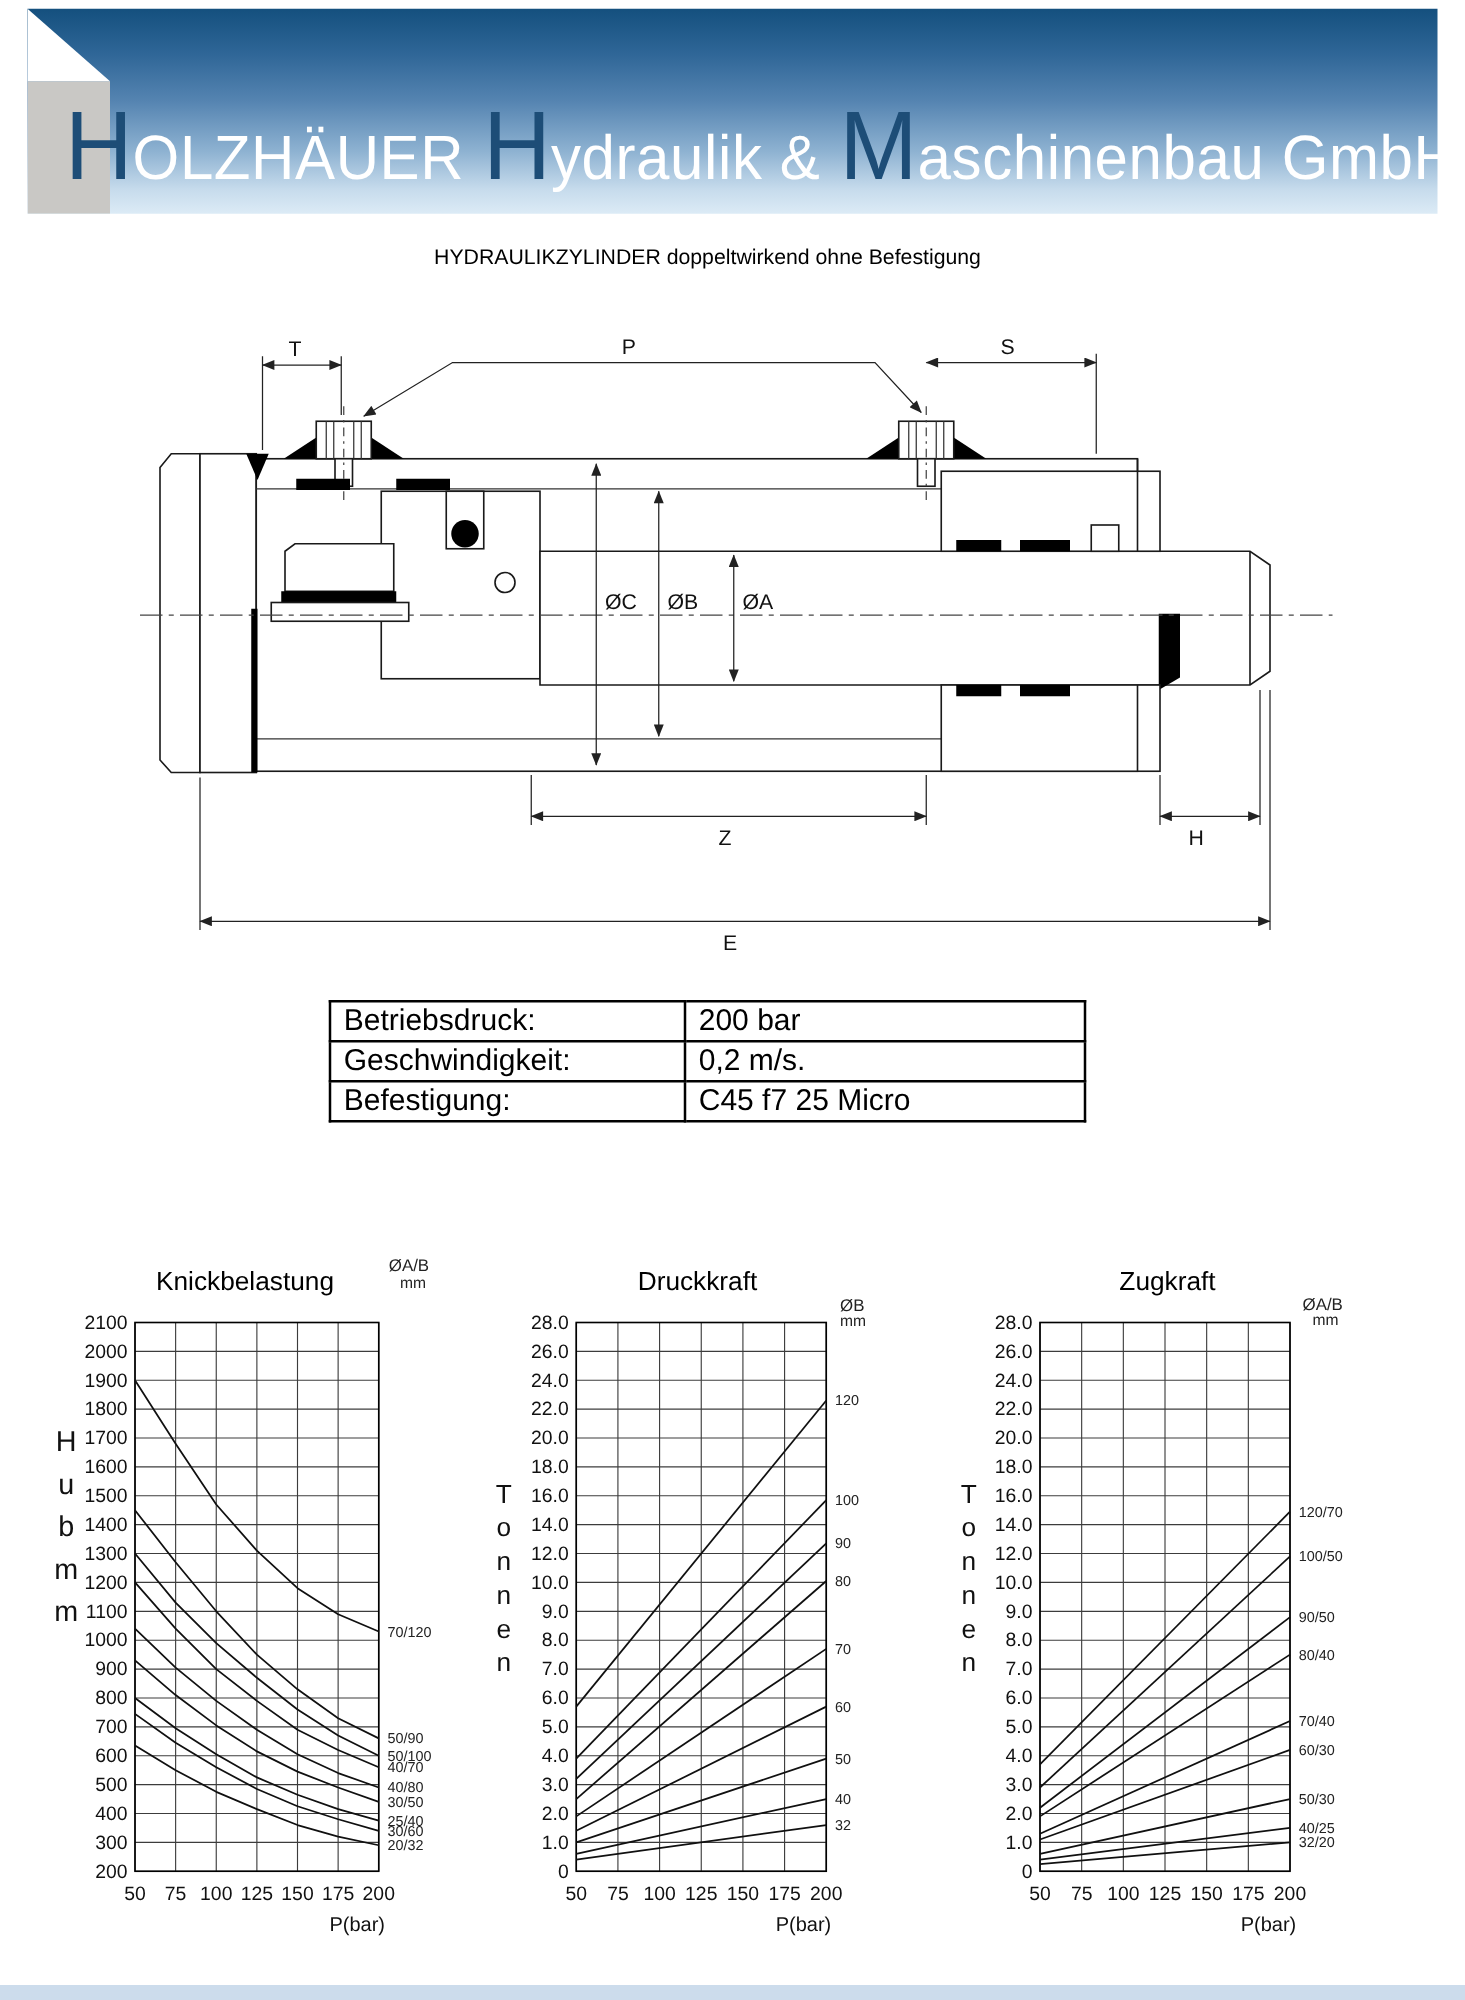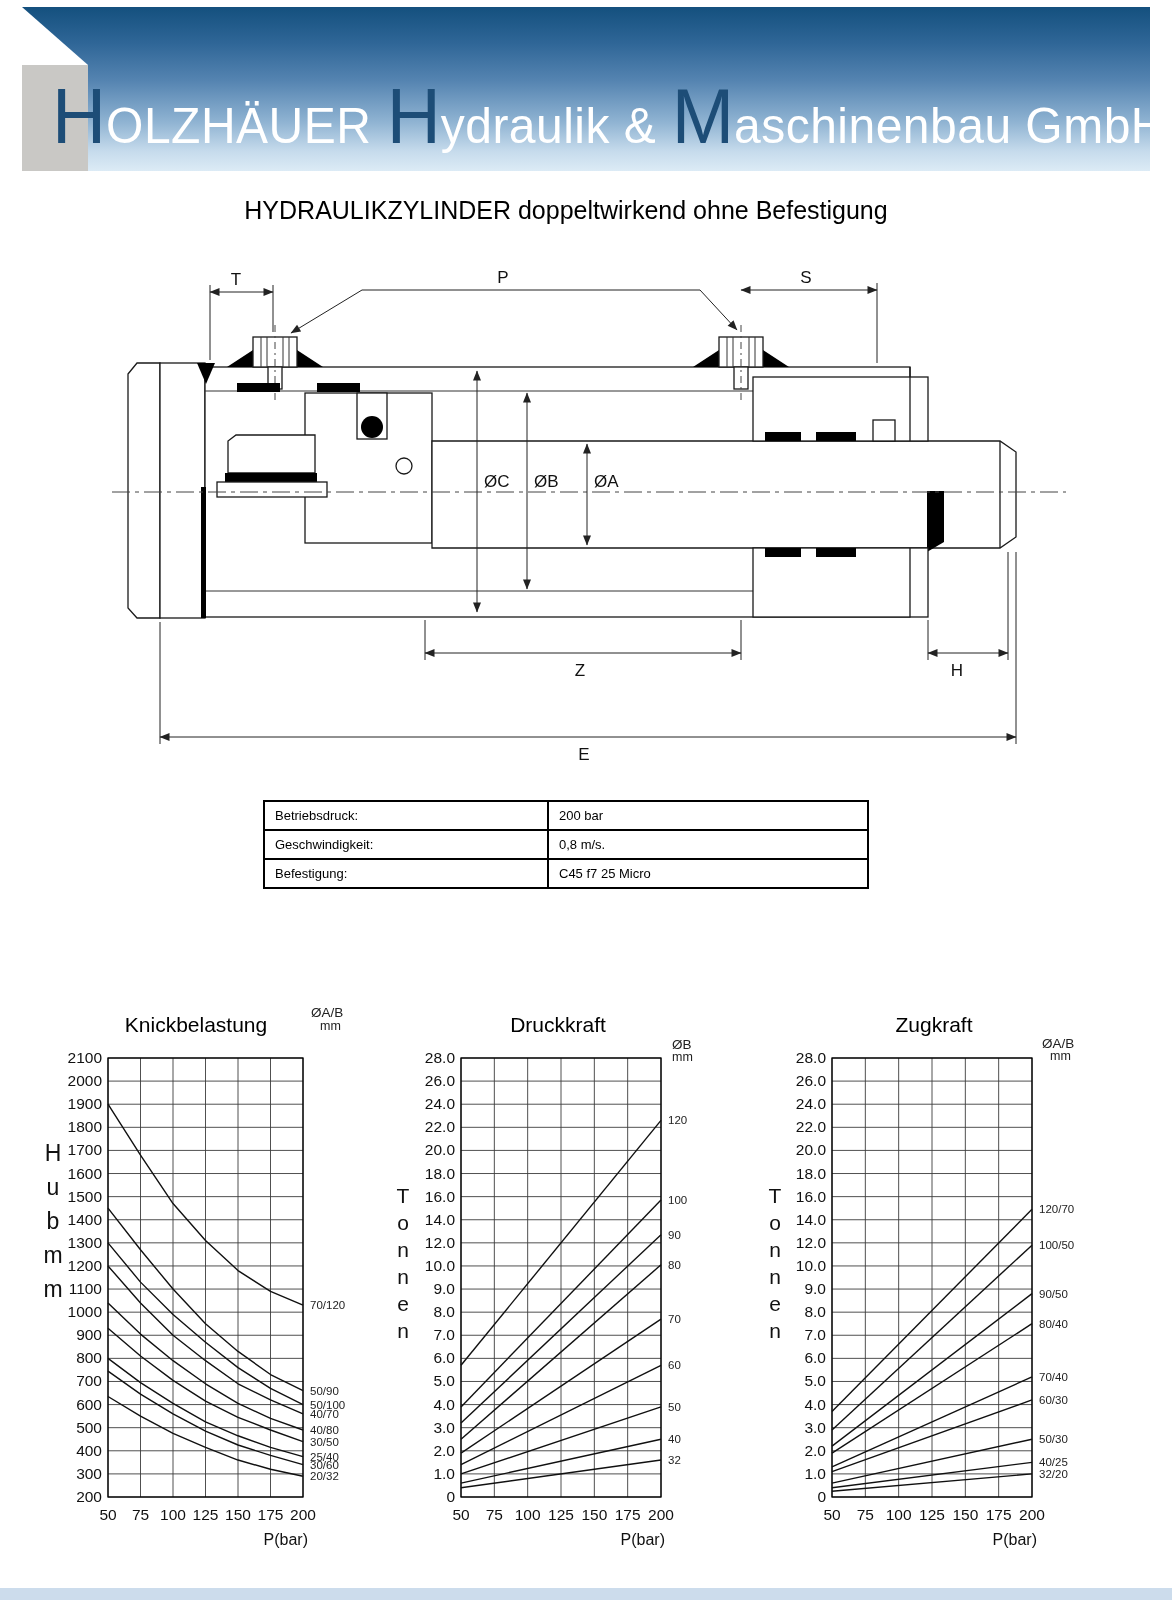--- a/index.html
+++ b/index.html
@@ -17,36 +17,36 @@
   .banner-text{
     position:absolute; left:30px; bottom:16px; display:flex; align-items:baseline;
     white-space:nowrap; transform:scaleX(.96); transform-origin:left bottom;
   }
   .word{display:flex; align-items:baseline; margin-right:16px;}
   .initial{font-size:78px; line-height:1; color:#1d4d77; font-weight:400;}
   .rest{font-size:50px; line-height:1; color:#ffffff; letter-spacing:.5px;}
   
   .doc-title{
     position:absolute; left:0; top:196px; width:1132px; text-align:center;
-    font-size:25px; color:#000;
+    font-size:17px; color:#000;
   }
   
   .drawing{position:absolute; left:0; top:0;}
   .drawing .w{fill:#ffffff; stroke:#1a1a1a; stroke-width:1.3;}
   .drawing .b{fill:#000000; stroke:none;}
   .drawing .ln{stroke:#1a1a1a; stroke-width:1.3; fill:none;}
   .drawing .thin{stroke:#333; stroke-width:1; fill:none;}
   .drawing .dim{stroke:#222; stroke-width:1; fill:none;}
   .drawing .cl{stroke:#444; stroke-width:1; stroke-dasharray:18 5 4 5; fill:none;}
   .drawing .pd{stroke:#444; stroke-width:1; stroke-dasharray:7 4 2 4; fill:none;}
   .drawing text{font-family:"Liberation Sans",sans-serif; font-size:17px; fill:#111;}
   
   .spec-table{
     position:absolute; left:263px; top:800px; border-collapse:collapse;
-    font-size:13px;
+    font-size:24px;
   }
   .spec-table td{
     border:2px solid #000; height:25px; padding:1px 10px; vertical-align:middle;
   }
   .spec-table td.k{width:262px;} .spec-table td.v{width:298px;}
   
   .charts{position:absolute; left:0; top:0;}
   .charts text{font-family:"Liberation Sans",sans-serif;}
   .ct{font-size:21px; fill:#000;}
   .legend1{font-size:13.5px; fill:#222;}
@@ -214,21 +214,21 @@
   </svg>
 
   <table class="spec-table">
     <tbody>
       <tr>
         <td class="k">Betriebsdruck:</td>
         <td class="v">200 bar</td>
       </tr>
       <tr>
         <td class="k">Geschwindigkeit:</td>
-        <td class="v">0,8 m/s.</td>
+        <td class="v">0,2 m/s.</td>
       </tr>
       <tr>
         <td class="k">Befestigung:</td>
         <td class="v">C45 f7 25 Micro</td>
       </tr>
     </tbody>
   </table>
 
   <svg class="charts" style="left:0; top:985px;" width="1172" height="600" viewBox="0 985 1172 600">
 

